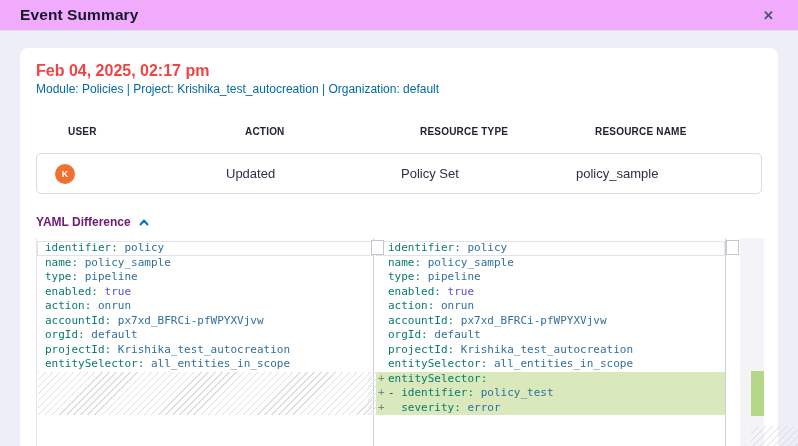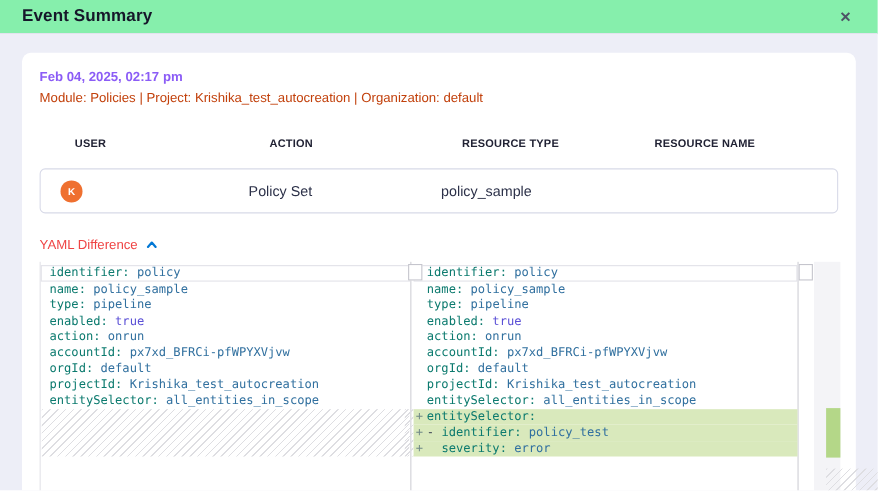--- a/index.html
+++ b/index.html
@@ -1,49 +1,49 @@
 <!DOCTYPE html>
 <html style="--avatar: #ef7030; --tok-key: #0b7a6e; --tok-val: #31709f; --tok-kw: #5a4fd6; --added-bg: #d9e9bc; --minimap-added: #b4d788;"><head>
 <meta charset="utf-8">
 <style>
   * { margin:0; padding:0; box-sizing:border-box; }
   html,body { width:798px; height:446px; overflow:hidden; background:#fff;
               font-family:"Liberation Sans", sans-serif; }
 
   
   .modal-header { height:31px; display:flex; align-items:center; justify-content:space-between;
-                  padding:0 22px 0 20px; background:#86efac; border-bottom:1px solid #e2e3ee; }
+                  padding:0 22px 0 20px; background:#f0abfc; border-bottom:1px solid #e2e3ee; }
   .modal-title { font-size:15.5px; font-weight:700; color:#16172a; letter-spacing:.1px; }
   .close-btn { background:none; border:none; cursor:pointer; font-size:13px; color:#4e5366;
                line-height:1; padding:2px; font-weight:600; }
 
   
   .modal-body { height:415px; background:#edeef7; padding:17px 20px 0; overflow:hidden; }
   .card { background:#fff; border-radius:8px; height:420px; padding:14px 16px 0; }
 
-  .event-date { font-size:12px; font-weight:700; color:#8b5cf6; line-height:17px; }
-  .event-meta { font-size:12px; color:#c2410c; line-height:14px; margin-top:3px; }
+  .event-date { font-size:16px; font-weight:700; color:#ef4444; line-height:17px; }
+  .event-meta { font-size:12px; color:#0369a1; line-height:14px; margin-top:3px; }
 
   
   .cols { margin-top:30px; display:grid; grid-template-columns:177px 175px 175px 1fr;
           padding-left:12px; }
   .col-h { font-size:10px; font-weight:700; color:#212234; letter-spacing:.2px; line-height:12px;padding-left:20px; }
   .row-card { margin-top:15px; height:41px; border:1px solid #d8dae8; border-radius:5px;
               display:grid; grid-template-columns:171px 175px 175px 1fr; padding-left:18px;
               align-items:center; font-size:13px; color:#2b3048; background:#fff; }
   .user-cell { display:flex; align-items:center; gap:8px; min-width:0; }
   .avatar { width:20px; height:20px; border-radius:50%; background:var(--avatar,#ef7030);
             color:#fff; font-size:9px; font-weight:700; display:flex; align-items:center;
             justify-content:center; flex:0 0 20px; }
   .user-name { white-space:nowrap; overflow:hidden; }
 
   
   .yaml-toggle { margin-top:21px; display:flex; align-items:center; gap:7px;
                  width:max-content; cursor:pointer; }
-  .yaml-label { font-size:12px; font-weight:400; color:#ef4444; }
+  .yaml-label { font-size:12px; font-weight:700; color:#701a75; }
   .chev { display:block; }
 
   
   .diff { margin-top:9px; position:relative; height:230px;
           font-family:"DejaVu Sans Mono", monospace; font-size:11px; }
   .pane { position:absolute; top:0; bottom:0; background:#fff; }
   .pane-left  { left:0;   width:338px; border-left:1px solid #e3e3e8; border-right:1px solid #d0d0d6; }
   .pane-right { left:340px; width:350px; border-right:1px solid #d0d0d6; }
   .code { padding-top:3px; }
   .line { height:14.5px; line-height:14.5px; white-space:pre; }
@@ -92,20 +92,21 @@
       <div class="col-h">USER</div>
       <div class="col-h">ACTION</div>
       <div class="col-h">RESOURCE TYPE</div>
       <div class="col-h">RESOURCE NAME</div>
     </div>
 
     <div class="row-card">
       <div class="user-cell">
         <span class="avatar">K</span>
       </div>
+      <div>Updated</div>
       <div>Policy Set</div>
       <div>policy_sample</div>
     </div>
 
     <div class="yaml-toggle">
       <span class="yaml-label">YAML Difference</span>
       <svg class="chev" width="12" height="11" viewBox="0 0 12 11">
         <polyline points="2.5,7.5 6,3.5 9.5,7.5" fill="none" stroke="#0278d5" stroke-width="2" stroke-linecap="round" stroke-linejoin="round"></polyline>
       </svg>
     </div>

